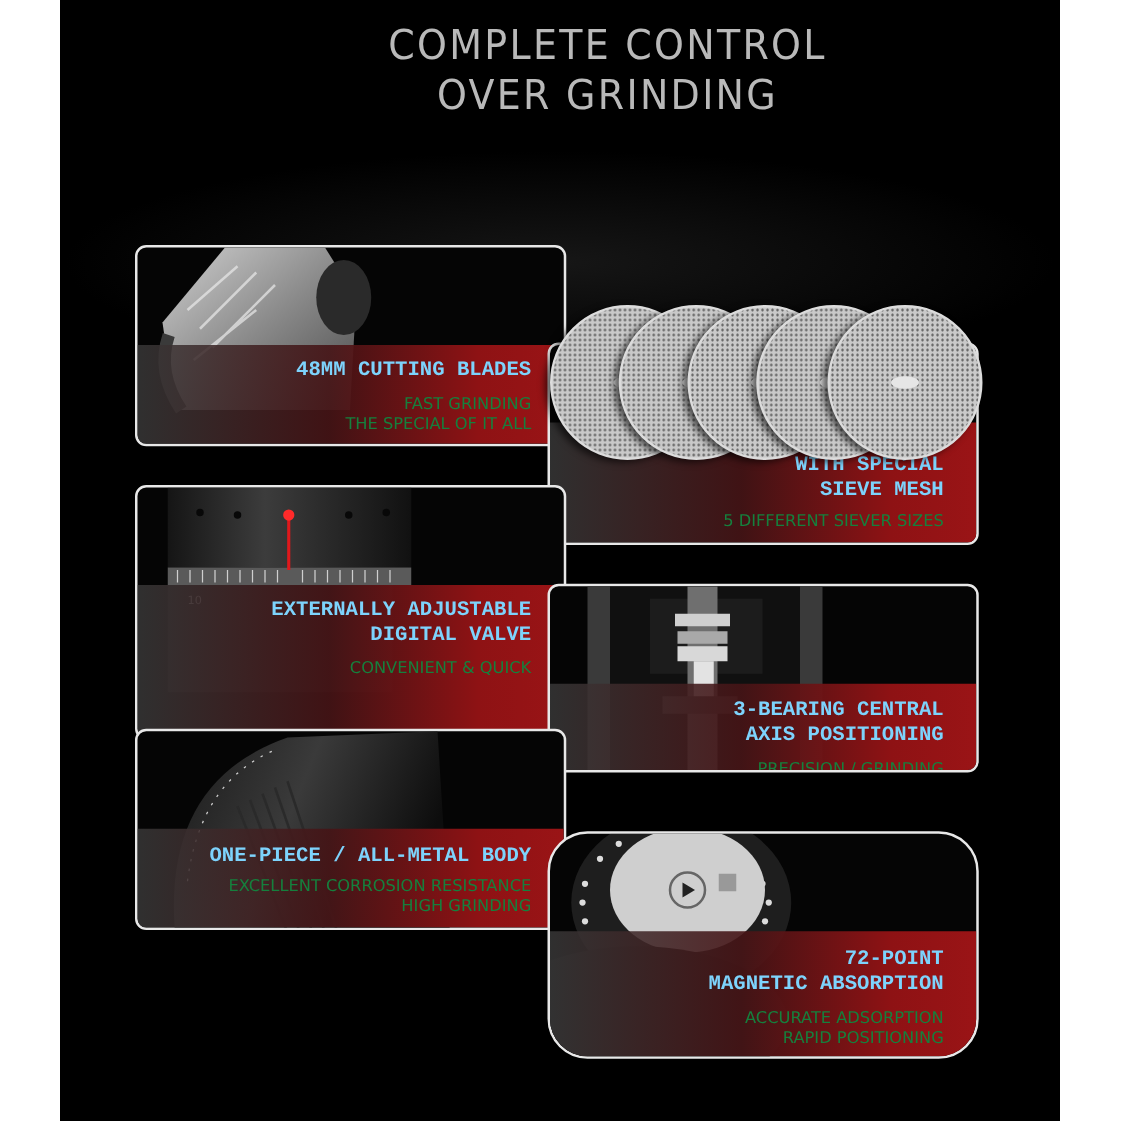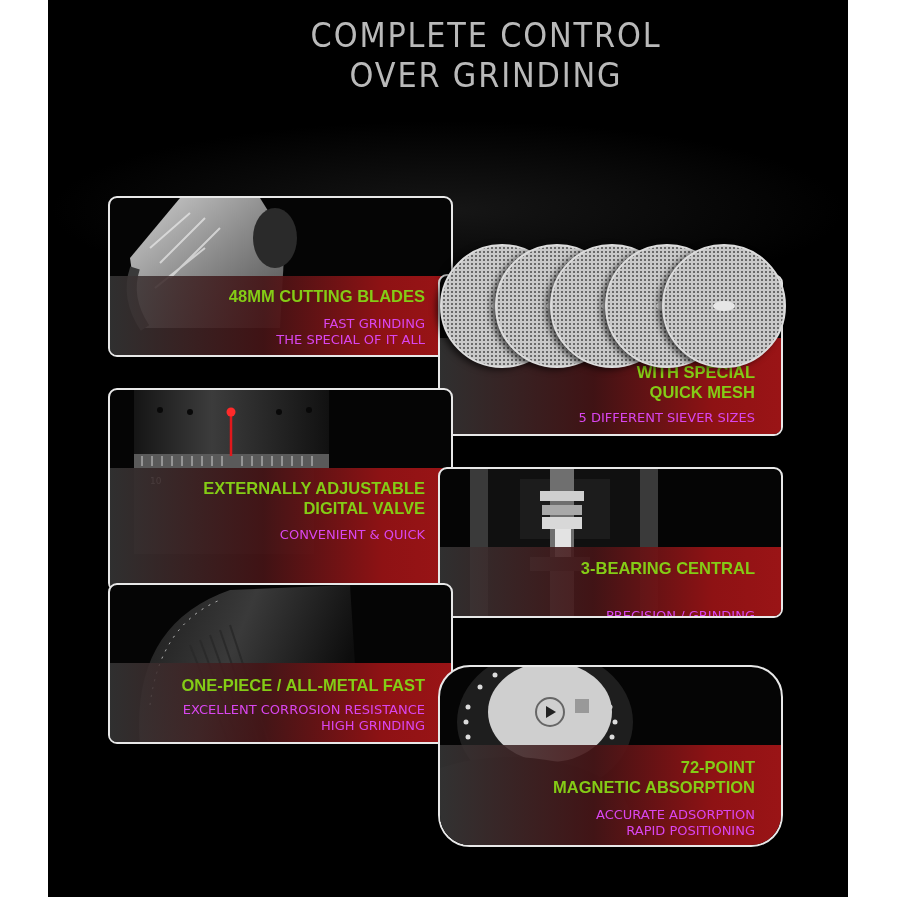--- a/index.html
+++ b/index.html
@@ -8,22 +8,22 @@
   .panel::before { content:""; position:absolute; left:0; top:120px; width:800px; height:180px;
     background:radial-gradient(ellipse at 50% 50%, rgba(40,40,40,0.55), rgba(0,0,0,0) 70%); }
   .headline { position:absolute; left:0; top:16px; width:876px; text-align:center; color:#b9b9b9;
     font-family:"DejaVu Sans", sans-serif; font-weight:400; font-size:33px; letter-spacing:2px; line-height:40px; }
   .headline div { transform:scaleX(0.92); }
 
   .card { position:absolute; width:345px; height:155px; border:2px solid #e8e8e8; border-radius:9px; box-sizing:border-box; overflow:hidden; background:#050505; }
   .card .band { position:absolute; left:0; right:0; top:78px; bottom:0;
     background:linear-gradient(90deg, rgba(55,55,55,0.85) 0%, rgba(70,20,22,0.9) 45%, #8e1214 80%, #9a1416 100%); }
   .card .photo { position:absolute; }
-  .card .title { position:absolute; right:26px; color:#84cc16; font-weight:bold; font-size:16.5px; line-height:20px; text-align:right; white-space:nowrap; font-family:Liberation Sans, sans-serif; transform-origin:right center; }
-  .card .sub { position:absolute; right:26px; color:#d946ef; font-size:13px; line-height:16px; text-align:center; white-space:nowrap; font-family:"DejaVu Sans", sans-serif; }
+  .card .title { position:absolute; right:26px; color:#7dd3fc; font-weight:bold; font-size:16.5px; line-height:20px; text-align:right; white-space:nowrap; font-family:Liberation Mono, monospace; transform-origin:right center; }
+  .card .sub { position:absolute; right:26px; color:#15803d; font-size:13px; line-height:16px; text-align:center; white-space:nowrap; font-family:"DejaVu Sans", sans-serif; }
 
   
   #c1 { left:108px; top:196px; height:161px; }
   #c2 { left:438px; top:274px; height:162px; }
   #c3 { left:108px; top:388px; height:204px; }
   #c4 { left:438px; top:467px; height:151px; }
   #c5 { left:108px; top:583px; height:161px; }
   #c6 { left:438px; top:665px; height:182px;border-radius:32px; }
 
   .sieves { position:absolute; left:440px; top:244px; width:360px; height:130px; }
@@ -59,21 +59,21 @@
   </svg>
   <div class="band"></div>
   <div class="title" style="top:88px">48MM CUTTING BLADES</div>
   <div class="sub" style="top:118px">FAST GRINDING</div>
   <div class="sub" style="top:134px">THE SPECIAL OF IT ALL</div>
 </div>
 
 <div class="card" id="c2">
   <div class="band" style="top:62px"></div>
   <div class="title" style="top:86px">WITH SPECIAL</div>
-  <div class="title" style="top:106px">QUICK MESH</div>
+  <div class="title" style="top:106px">SIEVE MESH</div>
   <div class="sub" style="top:134px">5 DIFFERENT SIEVER SIZES</div>
 </div>
 
 <div class="sieves">
   <div class="sieve" style="left:0px">
       <div class="hub"></div>
     </div>
   <div class="sieve" style="left:55px">
       <div class="hub"></div>
     </div>
@@ -143,20 +143,21 @@
     <rect x="60" y="10" width="90" height="60" fill="#1c1c1c"></rect>
     <rect x="90" y="0" width="24" height="167" fill="#6f6f6f"></rect>
     <rect x="80" y="22" width="44" height="10" fill="#cfcfcf"></rect>
     <rect x="82" y="36" width="40" height="10" fill="#a9a9a9"></rect>
     <rect x="82" y="48" width="40" height="12" fill="#d8d8d8"></rect>
     <rect x="95" y="60" width="16" height="40" fill="#e3e3e3"></rect>
     <rect x="70" y="88" width="60" height="14" fill="#4a4a4a"></rect>
   </svg>
   <div class="band"></div>
   <div class="title" style="top:89px">3-BEARING CENTRAL</div>
+  <div class="title" style="top:109px">AXIS POSITIONING</div>
   <div class="sub" style="top:139px">PRECISION / GRINDING</div>
 </div>
 
 <div class="card" id="c5">
   <svg class="photo" style="left:0;top:0" width="260" height="161" viewBox="0 0 260 161">
     <defs>
       <linearGradient id="bodyG" x1="0" y1="0" x2="1" y2="0.3">
         <stop offset="0" stop-color="#1a1a1a"></stop>
           <stop offset="0.5" stop-color="#3a3a3a"></stop>
           <stop offset="1" stop-color="#0d0d0d"></stop>
@@ -166,21 +167,21 @@
     <path d="M40 120 Q50 40 110 15" stroke="#cfcfcf" stroke-width="1" stroke-dasharray="2 6" fill="none"></path>
     <g stroke="#2a2a2a" stroke-width="2">
       <line x1="80" y1="60" x2="120" y2="161"></line>
         <line x1="90" y1="55" x2="130" y2="161"></line>
         <line x1="100" y1="50" x2="140" y2="161"></line>
       <line x1="110" y1="45" x2="150" y2="161"></line>
         <line x1="120" y1="40" x2="160" y2="161"></line>
     </g>
   </svg>
   <div class="band"></div>
-  <div class="title" style="top:90px">ONE-PIECE / ALL-METAL FAST</div>
+  <div class="title" style="top:90px">ONE-PIECE / ALL-METAL BODY</div>
   <div class="sub" style="top:117px">EXCELLENT CORROSION RESISTANCE</div>
   <div class="sub" style="top:133px">HIGH GRINDING</div>
 </div>
 
 <div class="card" id="c6">
   <svg class="photo" style="left:0;top:0" width="240" height="182" viewBox="0 0 240 182">
     <ellipse cx="105" cy="55" rx="88" ry="72" fill="#1e1e1e"></ellipse>
     <g fill="#dcdcdc">
       <circle cx="28" cy="40" r="2.5"></circle>
         <circle cx="26" cy="55" r="2.5"></circle>

